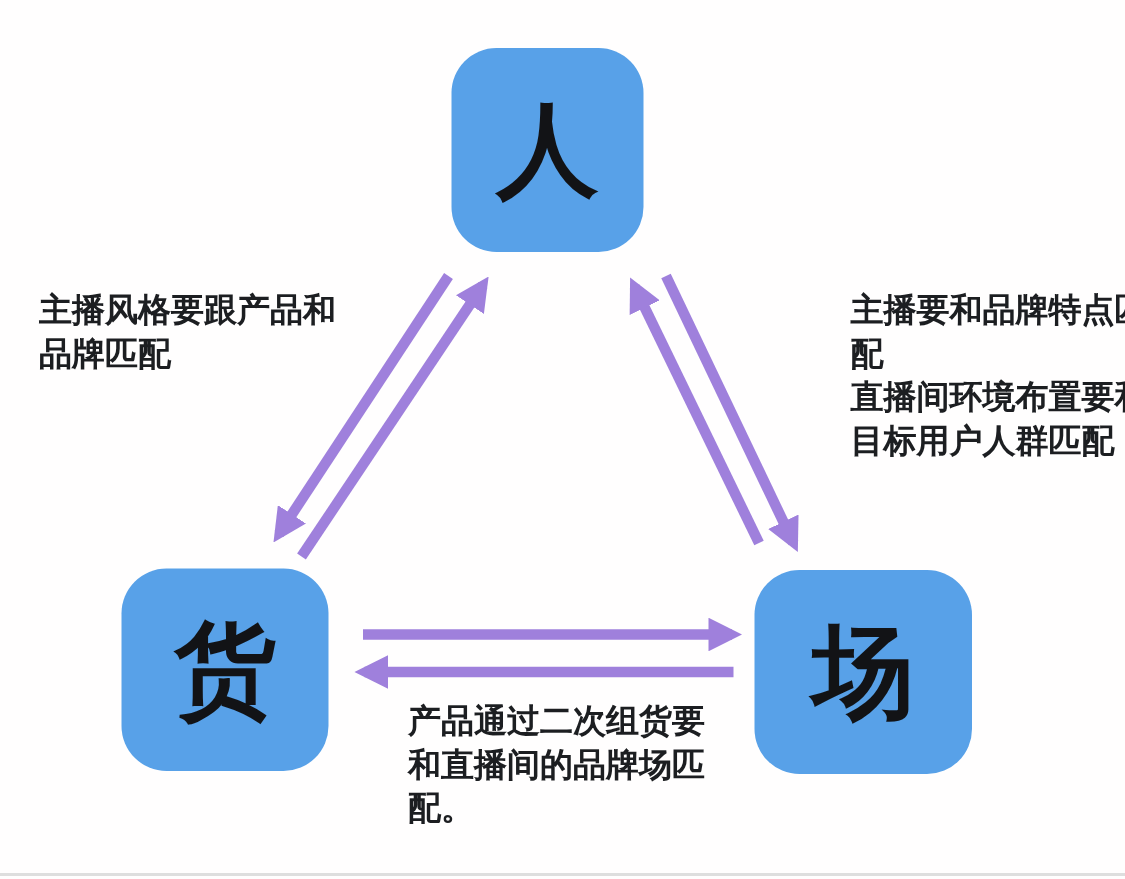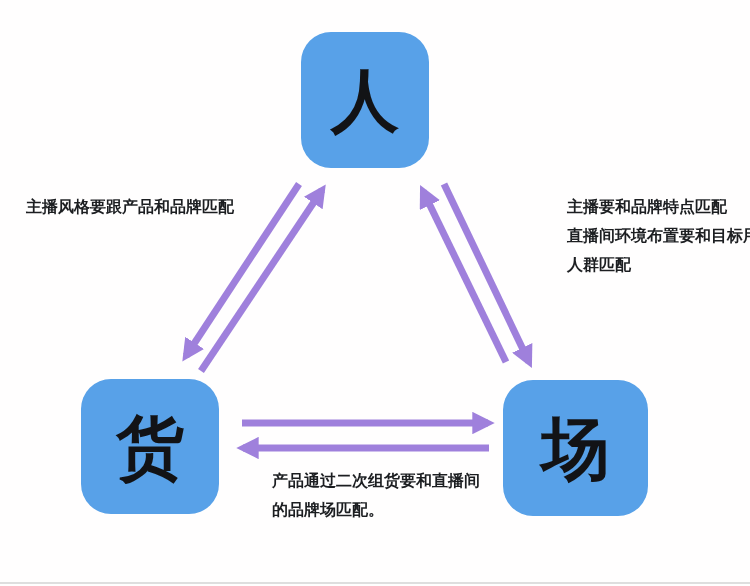--- a/index.html
+++ b/index.html
@@ -44,21 +44,21 @@
     font-weight: 900;
     line-height: 1;
   }
   .node-person { left: 301px; top: 32px;  width: 128px; height: 136px; }
   .node-goods  { left: 81px;  top: 379px; width: 138px; height: 135px; }
   .node-venue  { left: 503px; top: 380px; width: 145px; height: 136px; }
   .annotation {
     position: absolute;
     width: 210px;
     color: var(--text-dark);
-    font-size: 16px;
+    font-size: 22px;
     font-weight: 700;
     line-height: 29px;
     word-break: break-all;
   }
   .annotation-left   { left: 26px;  top: 192px; }
   .annotation-right  { left: 540px; top: 192px; margin-left: 27px; }
   .annotation-bottom { left: 272px; top: 466px; }
   .bottom-edge-line {
     position: absolute;
     left: 0; top: 582px;

